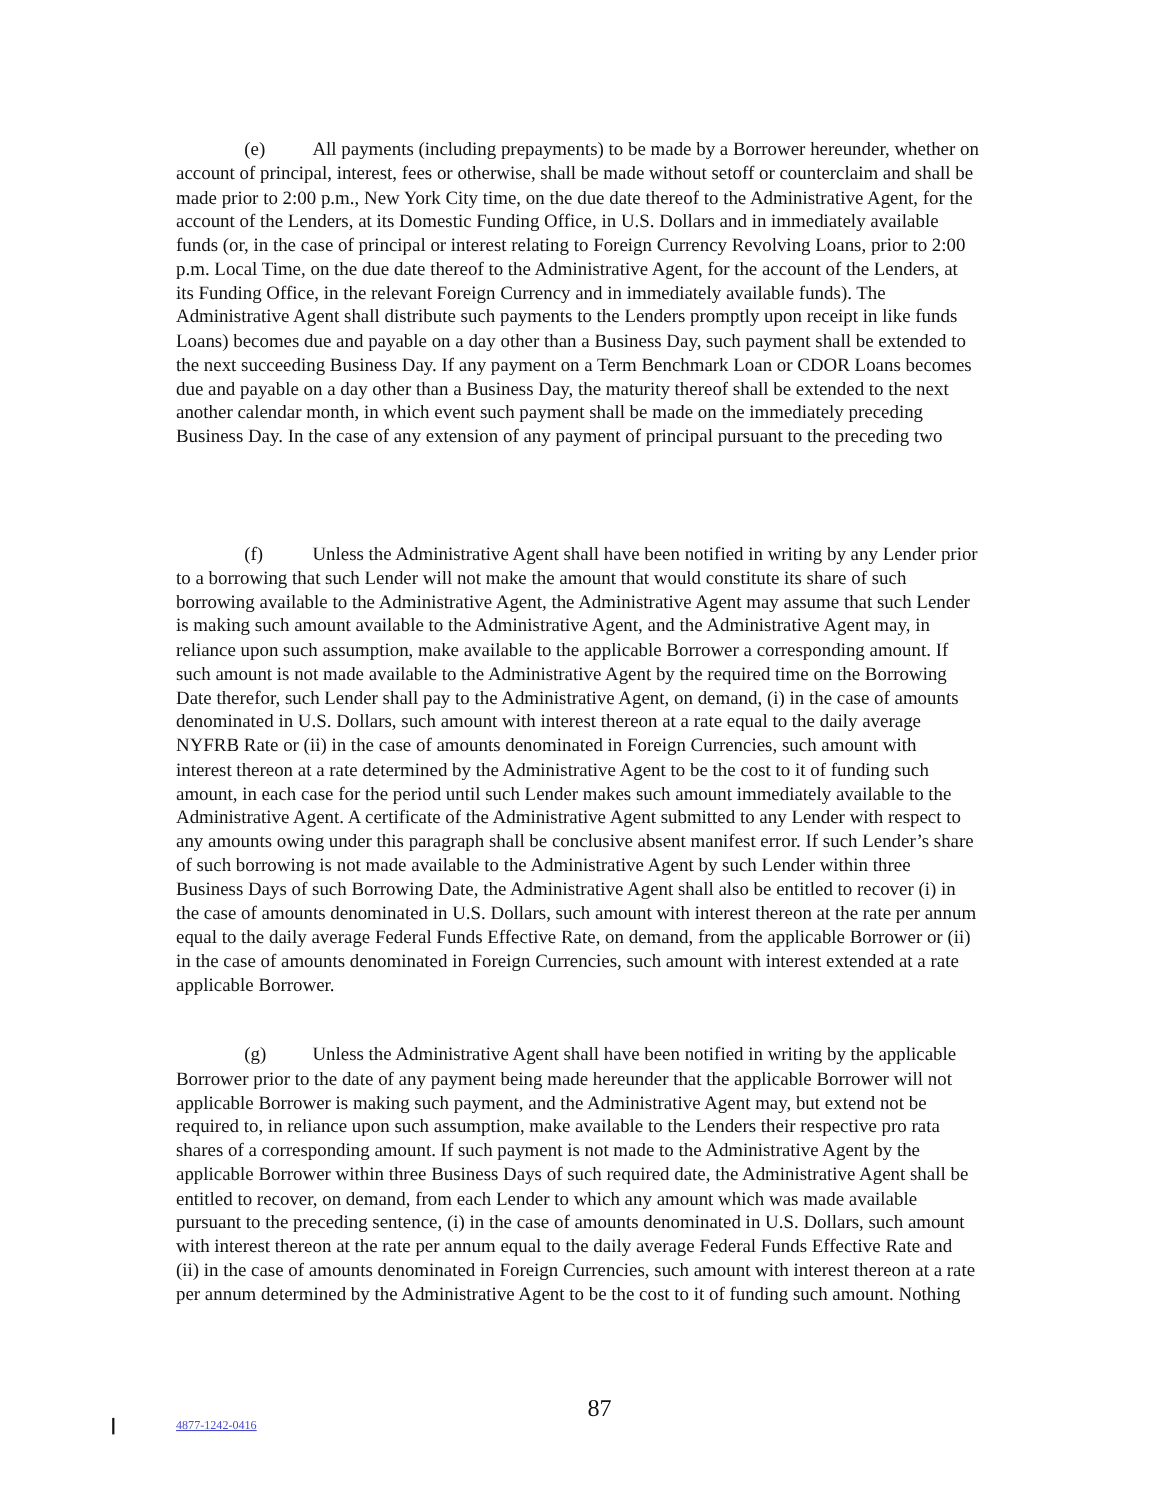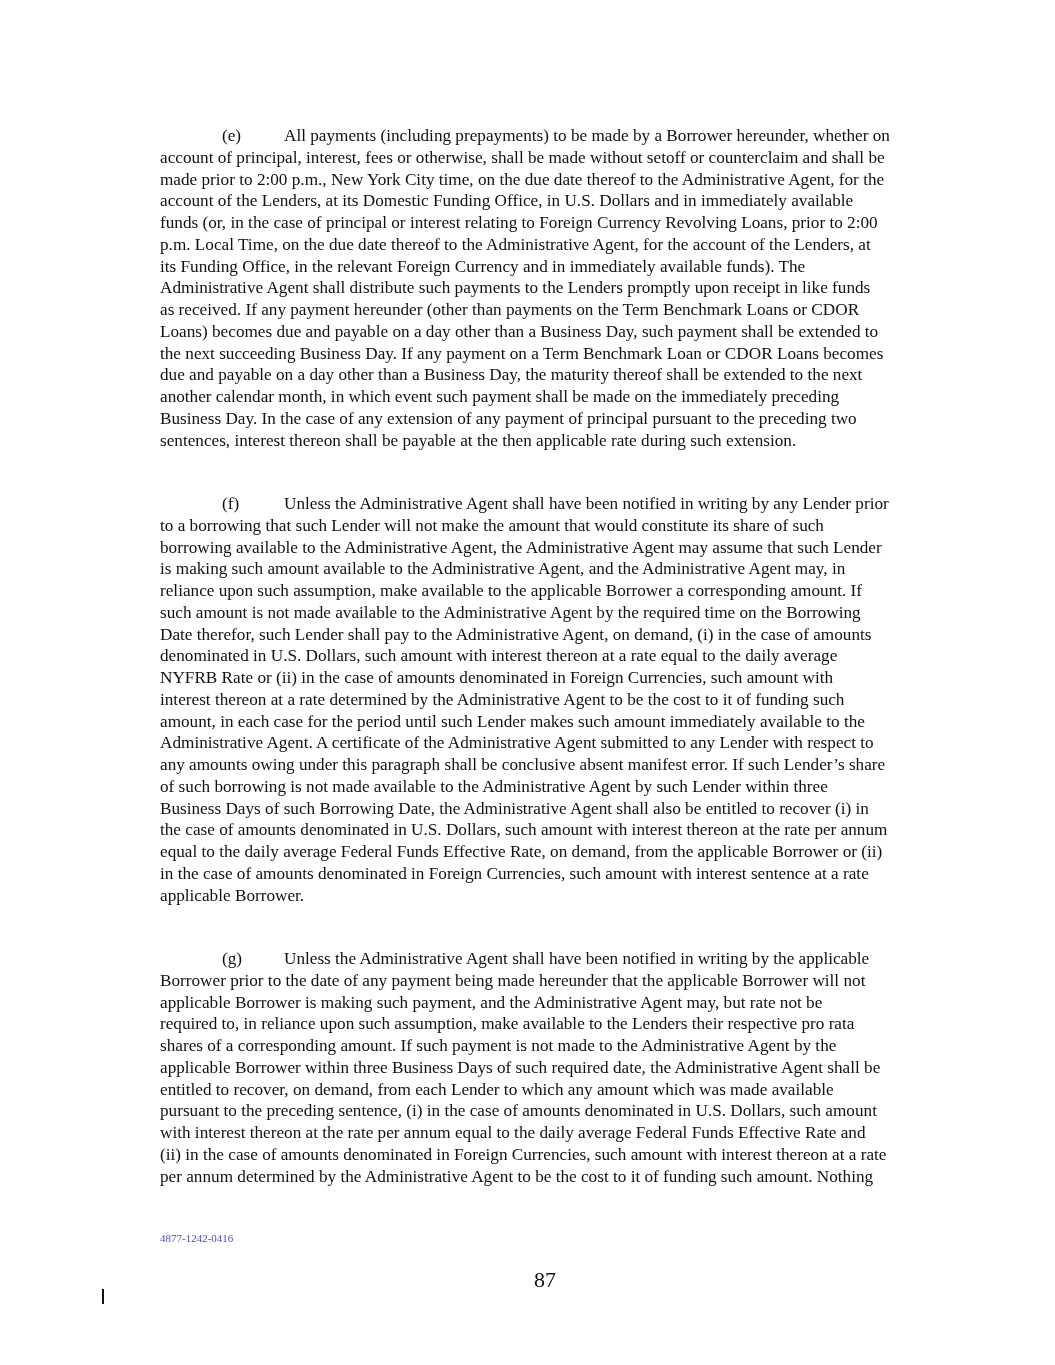--- a/index.html
+++ b/index.html
@@ -7,69 +7,67 @@
          font-family: "Liberation Serif", "DejaVu Serif", serif; color: #111111; }
   .page { position: absolute; left: 0; top: 0; width: 1055px; height: 1365px; margin-left: 36px; }
   .para { position: absolute; left: 124px; width: 830px; font-size: 17.2px; line-height: 21.75px; }
   .line { display: block; white-space: nowrap; }
   .indent { display: inline-block; width: 62px; }
   .label { display: inline-block; width: 62px; }
   #para-e { top: 125px; }
   #para-f { top: 493px; }
   #para-g { top: 948px; }
   .page-number { position: absolute; top: 1267px; left: 0; width: 1018px; text-align: center; font-size: 22px; }
-  .doc-id { position: absolute; top: 1232px; left: 124px; font-size: 11px; color: #4a4acc; }
+  .doc-id { position: absolute; top: 1290px; left: 124px; font-size: 11px; color: #4a4acc; text-decoration: underline; }
   .change-bar { position: absolute; left: 66px; top: 1289px; width: 2px; height: 15px; background: #111111; }
 </style>
 </head>
 <body>
 
 <div class="page">
   <div class="para" id="para-e">
       <span class="line"><span class="indent"></span><span class="label">(e)</span><span>All payments (including prepayments) to be made by a Borrower hereunder, whether on</span></span>
       <span class="line"><span>account of principal, interest, fees or otherwise, shall be made without setoff or counterclaim and shall be</span></span>
       <span class="line"><span>made prior to 2:00 p.m., New York City time, on the due date thereof to the Administrative Agent, for the</span></span>
       <span class="line"><span>account of the Lenders, at its Domestic Funding Office, in U.S. Dollars and in immediately available</span></span>
       <span class="line"><span>funds (or, in the case of principal or interest relating to Foreign Currency Revolving Loans, prior to 2:00</span></span>
       <span class="line"><span>p.m. Local Time, on the due date thereof to the Administrative Agent, for the account of the Lenders, at</span></span>
       <span class="line"><span>its Funding Office, in the relevant Foreign Currency and in immediately available funds). The</span></span>
       <span class="line"><span>Administrative Agent shall distribute such payments to the Lenders promptly upon receipt in like funds</span></span>
-      <span class="line"><span>as received. If any payment hereunder (other than payments on the Term Benchmark Loans or CDOR</span></span>
       <span class="line"><span>Loans) becomes due and payable on a day other than a Business Day, such payment shall be extended to</span></span>
       <span class="line"><span>the next succeeding Business Day. If any payment on a Term Benchmark Loan or CDOR Loans becomes</span></span>
       <span class="line"><span>due and payable on a day other than a Business Day, the maturity thereof shall be extended to the next</span></span>
       <span class="line"><span>another calendar month, in which event such payment shall be made on the immediately preceding</span></span>
       <span class="line"><span>Business Day. In the case of any extension of any payment of principal pursuant to the preceding two</span></span>
-      <span class="line"><span>sentences, interest thereon shall be payable at the then applicable rate during such extension.</span></span>
     </div>
   <div class="para" id="para-f">
       <span class="line"><span class="indent"></span><span class="label">(f)</span><span>Unless the Administrative Agent shall have been notified in writing by any Lender prior</span></span>
       <span class="line"><span>to a borrowing that such Lender will not make the amount that would constitute its share of such</span></span>
       <span class="line"><span>borrowing available to the Administrative Agent, the Administrative Agent may assume that such Lender</span></span>
       <span class="line"><span>is making such amount available to the Administrative Agent, and the Administrative Agent may, in</span></span>
       <span class="line"><span>reliance upon such assumption, make available to the applicable Borrower a corresponding amount. If</span></span>
       <span class="line"><span>such amount is not made available to the Administrative Agent by the required time on the Borrowing</span></span>
       <span class="line"><span>Date therefor, such Lender shall pay to the Administrative Agent, on demand, (i) in the case of amounts</span></span>
       <span class="line"><span>denominated in U.S. Dollars, such amount with interest thereon at a rate equal to the daily average</span></span>
       <span class="line"><span>NYFRB Rate or (ii) in the case of amounts denominated in Foreign Currencies, such amount with</span></span>
       <span class="line"><span>interest thereon at a rate determined by the Administrative Agent to be the cost to it of funding such</span></span>
       <span class="line"><span>amount, in each case for the period until such Lender makes such amount immediately available to the</span></span>
       <span class="line"><span>Administrative Agent. A certificate of the Administrative Agent submitted to any Lender with respect to</span></span>
       <span class="line"><span>any amounts owing under this paragraph shall be conclusive absent manifest error. If such Lender’s share</span></span>
       <span class="line"><span>of such borrowing is not made available to the Administrative Agent by such Lender within three</span></span>
       <span class="line"><span>Business Days of such Borrowing Date, the Administrative Agent shall also be entitled to recover (i) in</span></span>
       <span class="line"><span>the case of amounts denominated in U.S. Dollars, such amount with interest thereon at the rate per annum</span></span>
       <span class="line"><span>equal to the daily average Federal Funds Effective Rate, on demand, from the applicable Borrower or (ii)</span></span>
-      <span class="line"><span>in the case of amounts denominated in Foreign Currencies, such amount with interest sentence at a rate</span></span>
+      <span class="line"><span>in the case of amounts denominated in Foreign Currencies, such amount with interest extended at a rate</span></span>
       <span class="line"><span>applicable Borrower.</span></span>
     </div>
   <div class="para" id="para-g">
       <span class="line"><span class="indent"></span><span class="label">(g)</span><span>Unless the Administrative Agent shall have been notified in writing by the applicable</span></span>
       <span class="line"><span>Borrower prior to the date of any payment being made hereunder that the applicable Borrower will not</span></span>
-      <span class="line"><span>applicable Borrower is making such payment, and the Administrative Agent may, but rate not be</span></span>
+      <span class="line"><span>applicable Borrower is making such payment, and the Administrative Agent may, but extend not be</span></span>
       <span class="line"><span>required to, in reliance upon such assumption, make available to the Lenders their respective pro rata</span></span>
       <span class="line"><span>shares of a corresponding amount. If such payment is not made to the Administrative Agent by the</span></span>
       <span class="line"><span>applicable Borrower within three Business Days of such required date, the Administrative Agent shall be</span></span>
       <span class="line"><span>entitled to recover, on demand, from each Lender to which any amount which was made available</span></span>
       <span class="line"><span>pursuant to the preceding sentence, (i) in the case of amounts denominated in U.S. Dollars, such amount</span></span>
       <span class="line"><span>with interest thereon at the rate per annum equal to the daily average Federal Funds Effective Rate and</span></span>
       <span class="line"><span>(ii) in the case of amounts denominated in Foreign Currencies, such amount with interest thereon at a rate</span></span>
       <span class="line"><span>per annum determined by the Administrative Agent to be the cost to it of funding such amount. Nothing</span></span>
     </div>
 

